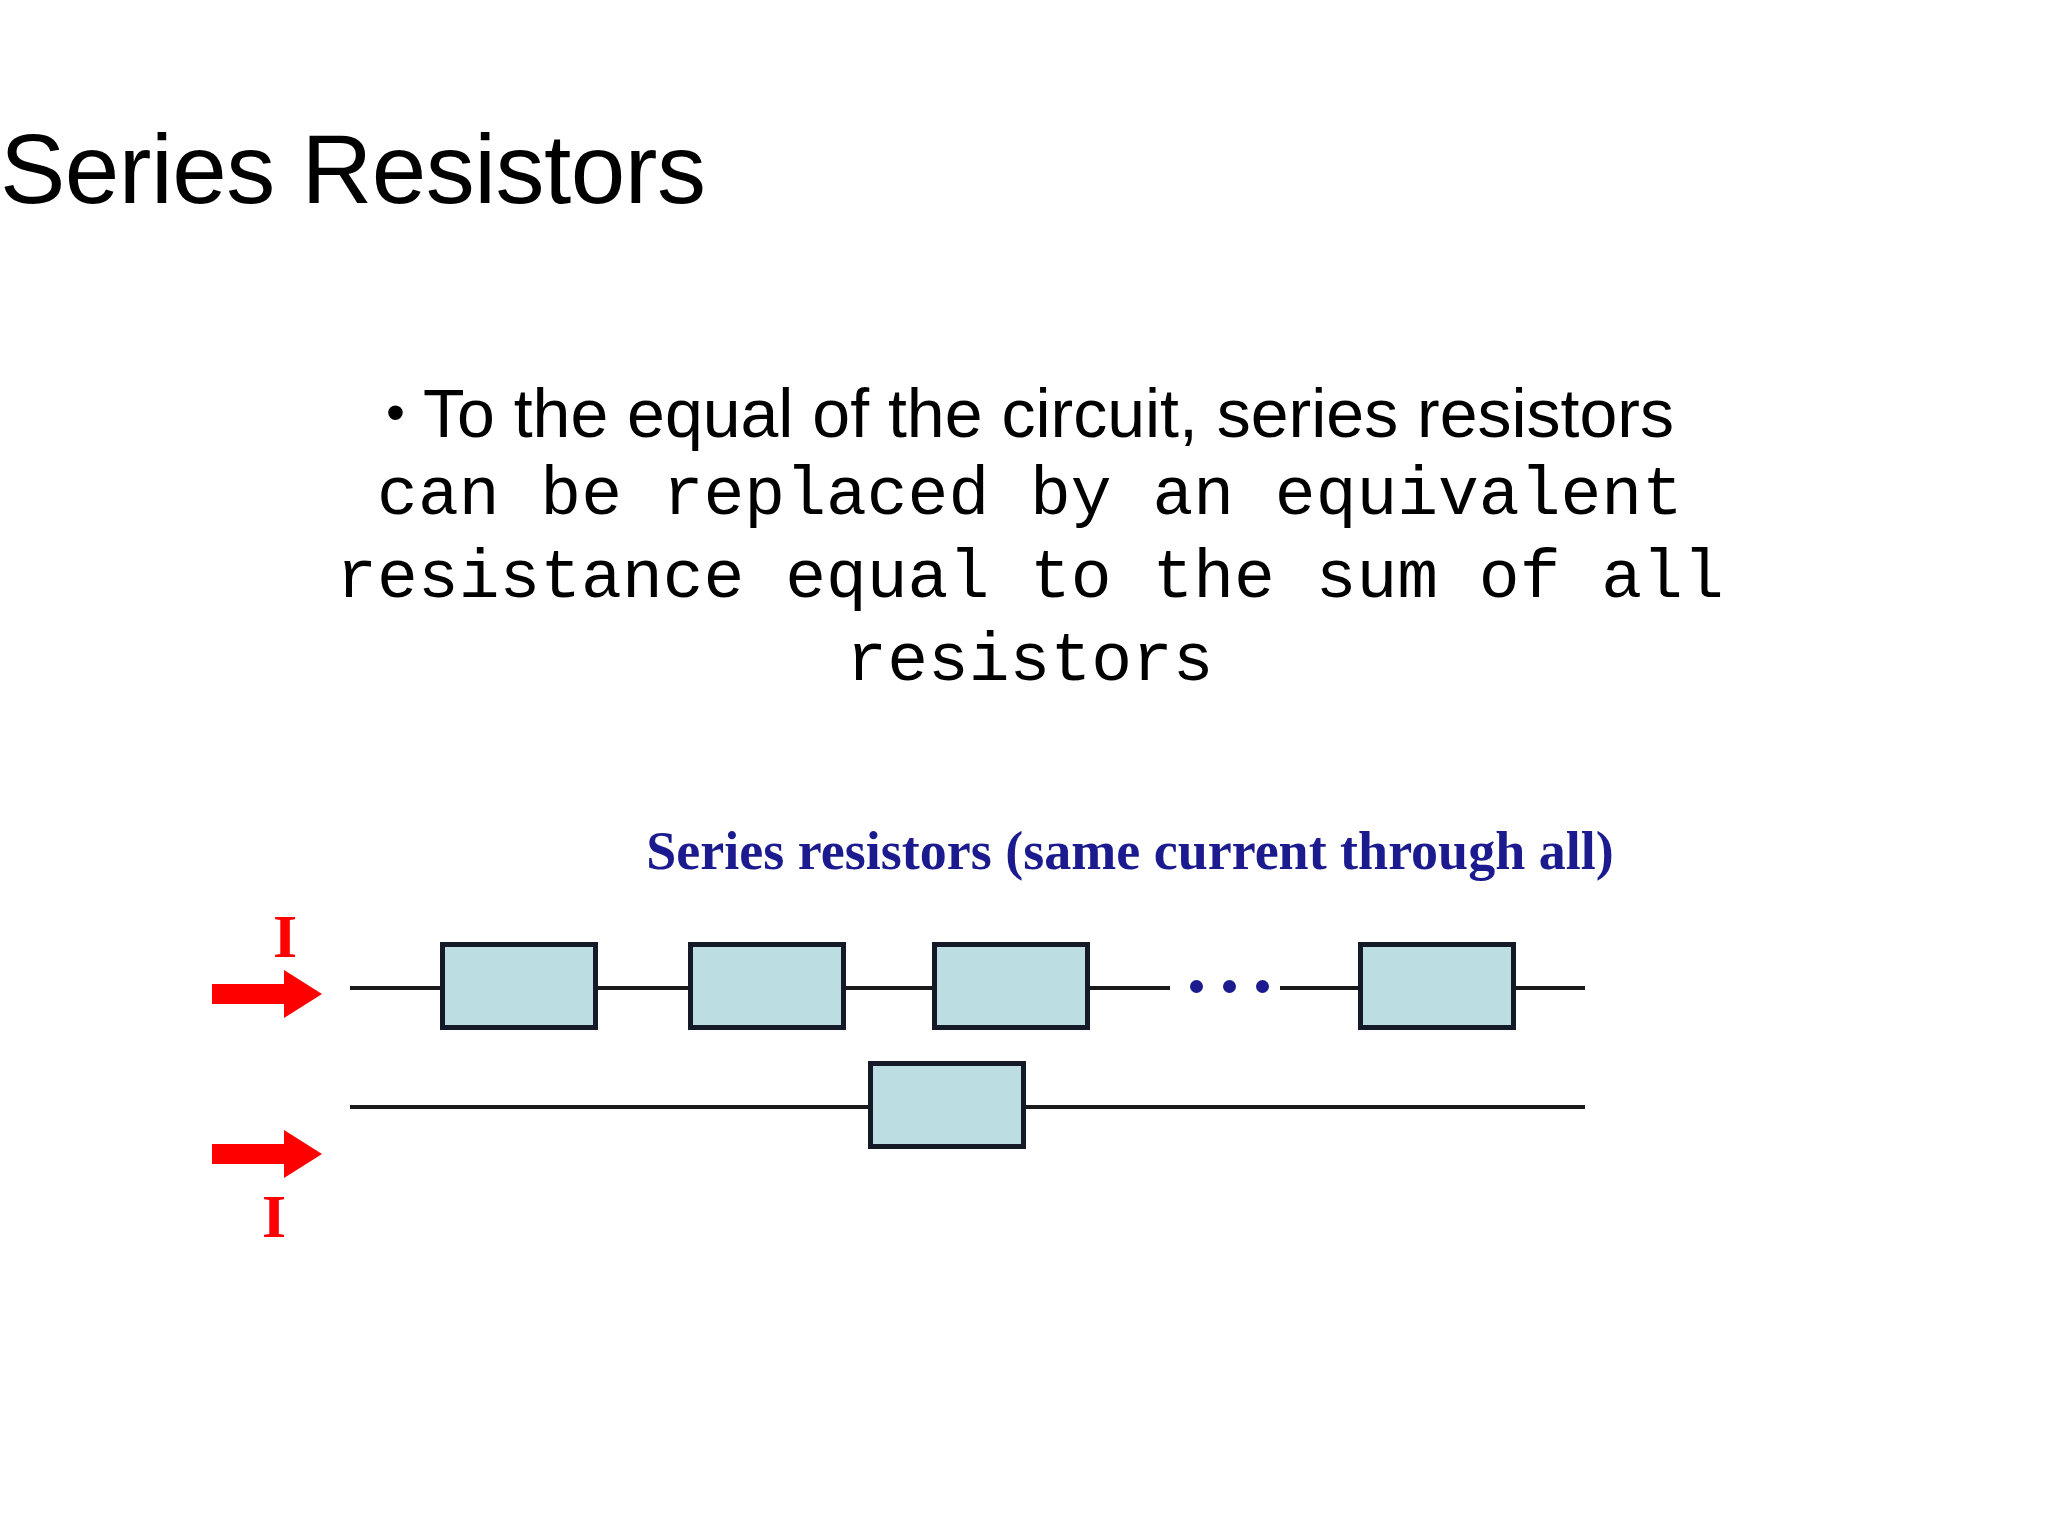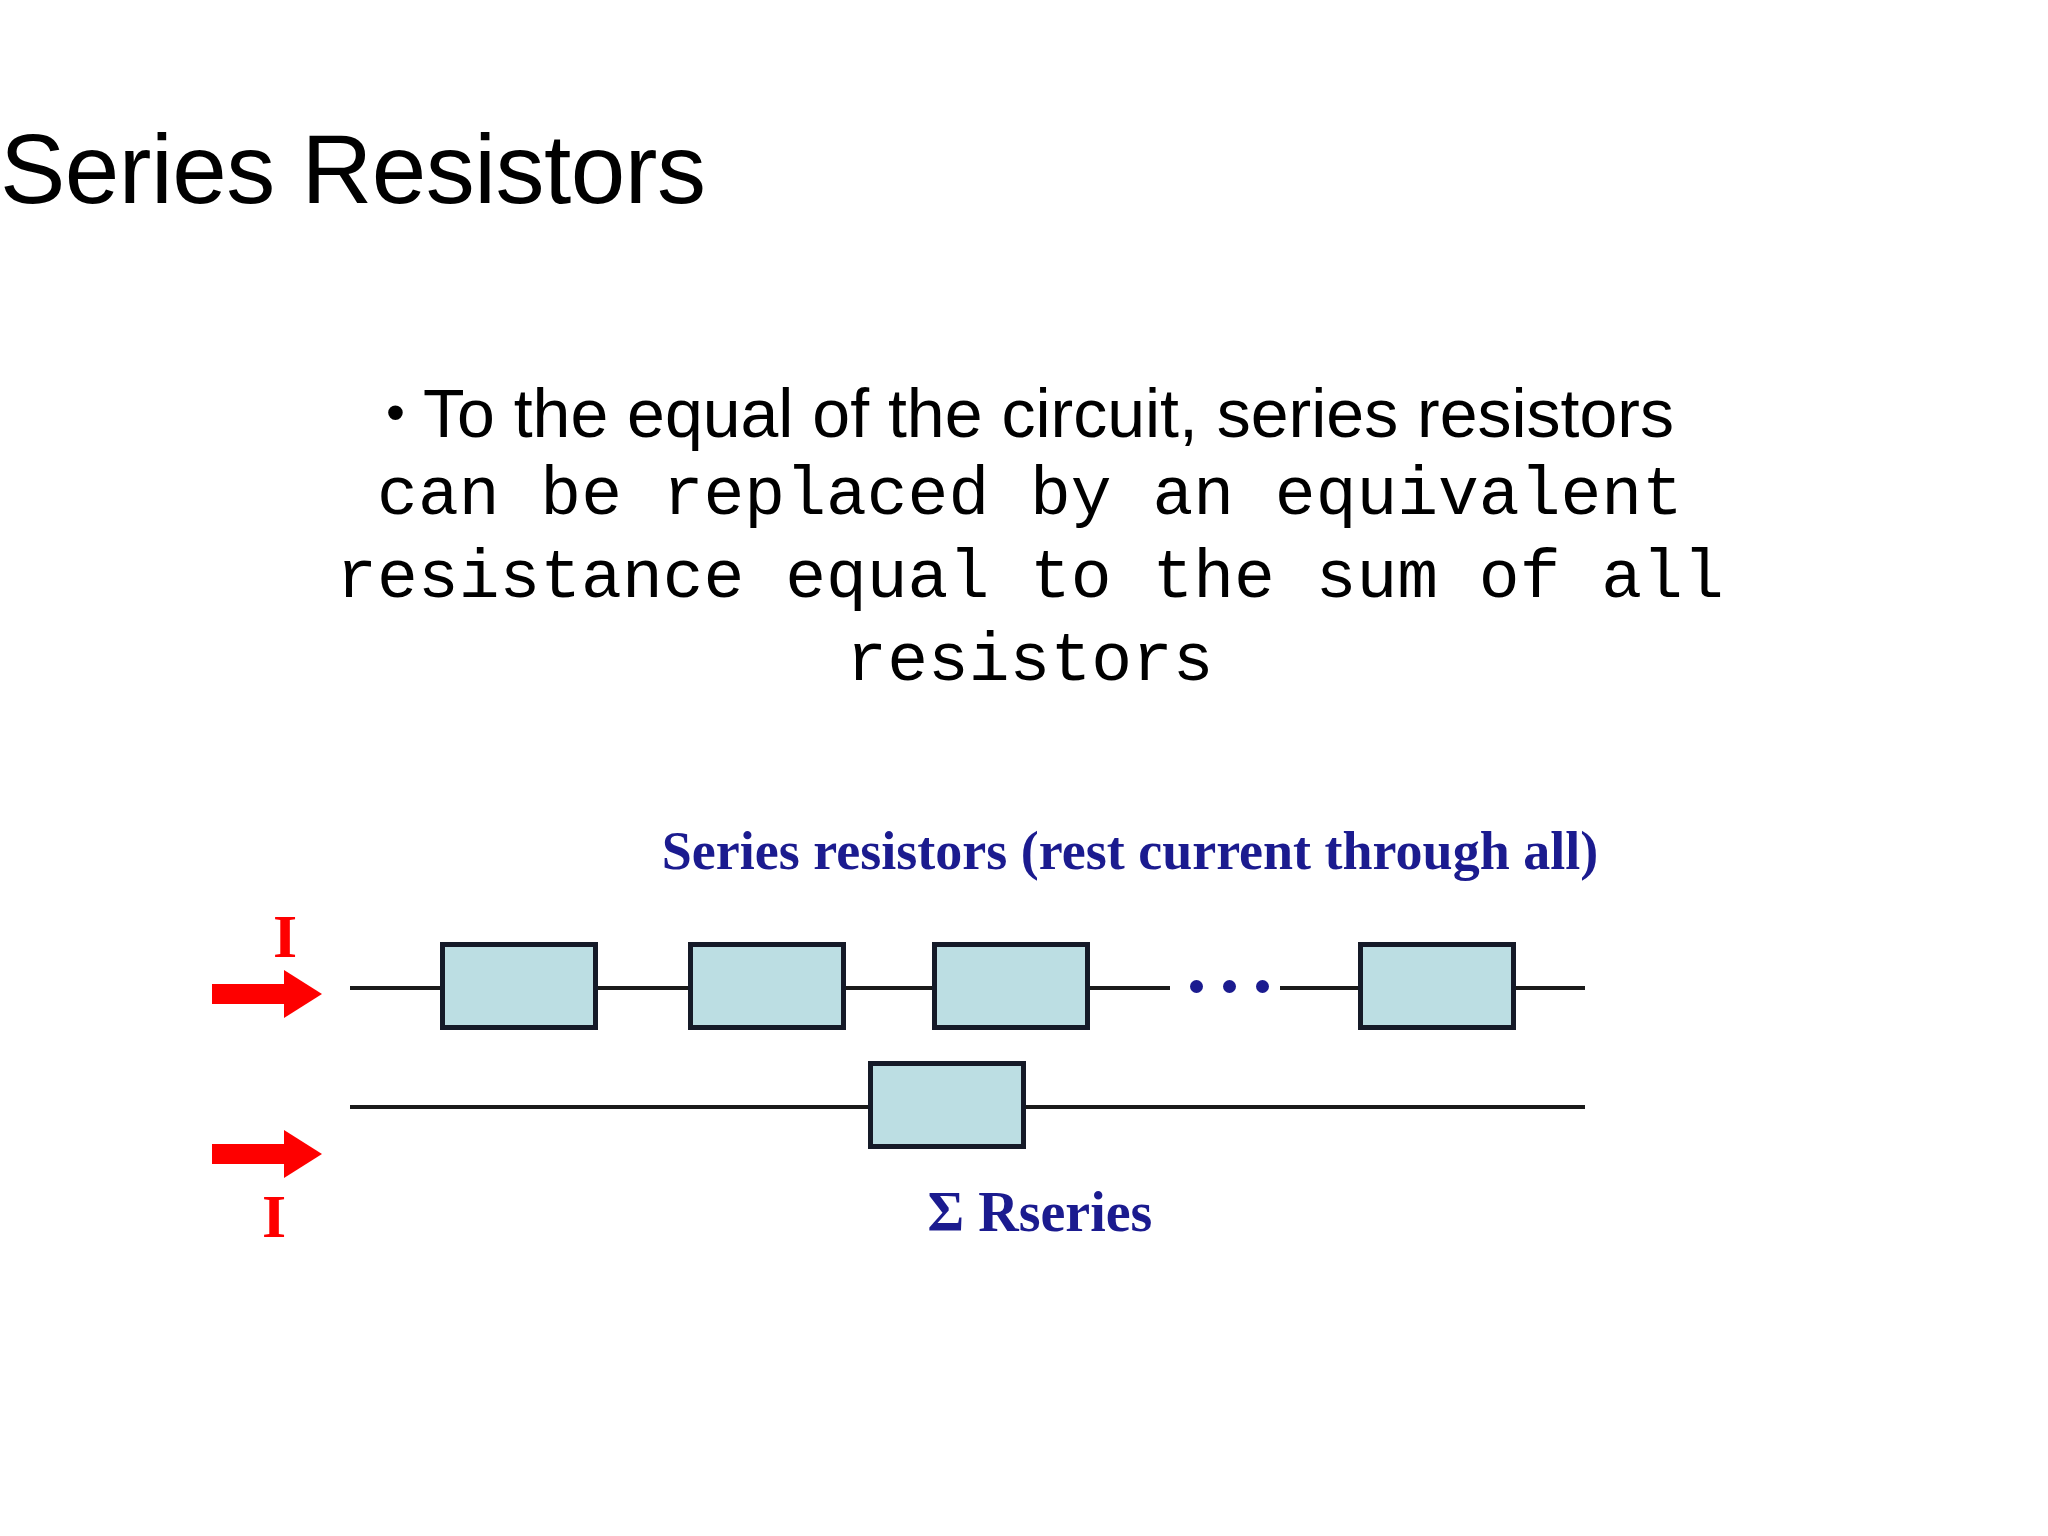--- a/index.html
+++ b/index.html
@@ -175,21 +175,21 @@
   <div class="body-block">
     <div class="bullet-row">
       <span class="bullet-dot">•</span><span>To the equal of the circuit, series resistors</span>
     </div>
     <div class="bullet-line">can be replaced by an equivalent</div>
     <div class="bullet-line">resistance equal to the sum of all resistors</div>
   </div>
 
   <div class="diagram">
 
-    <div class="diagram-caption">Series resistors (rest current through all)</div>
+    <div class="diagram-caption">Series resistors (same current through all)</div>
 
     <div class="cur-label" style="left:123px; top:105px;">I</div>
     <div class="cur-arrow" style="left:62px; top:170px;">
       <span class="shaft"></span>
       <span class="head"></span>
     </div>
 
     <div class="wire" style="left:200px; top:186px; width:100px;"></div>
     <div class="wire" style="left:445px; top:186px; width:100px;"></div>
     <div class="wire" style="left:690px; top:186px; width:95px;"></div>
@@ -211,16 +211,15 @@
     <div class="cur-arrow" style="left:62px; top:330px;">
       <span class="shaft"></span>
       <span class="head"></span>
     </div>
     <div class="cur-label" style="left:112px; top:385px;">I</div>
 
     <div class="wire" style="left:200px; top:305px; width:1235px;"></div>
 
     <div class="resistor" style="left:718px; top:261px; width:158px; height:88px;"></div>
 
-    <div class="eq-label">Σ Rseries</div>
 
   </div>
 </div>
 
 </body></html>

